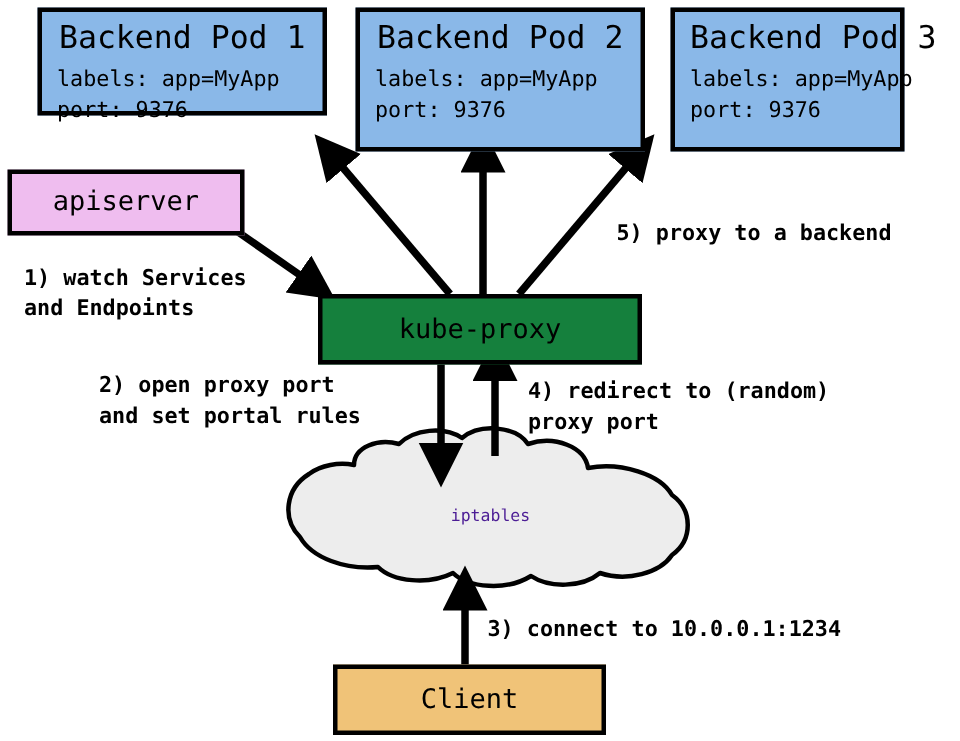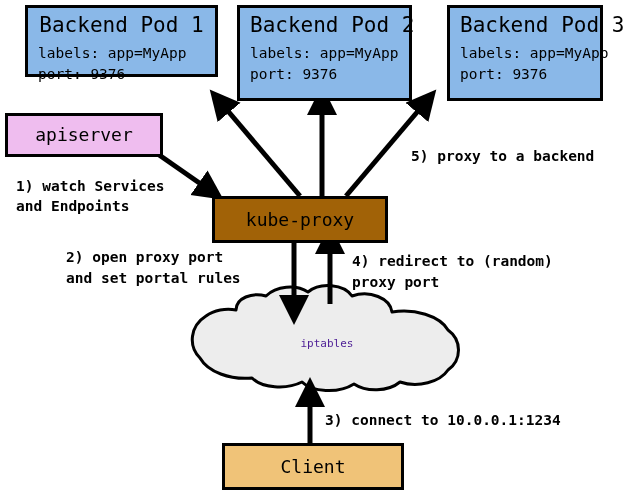--- a/index.html
+++ b/index.html
@@ -125,37 +125,37 @@
 
     <line x1="310" y1="443" x2="310" y2="396" stroke="#000000" stroke-width="5" marker-end="url(#ah)"></line>
   </svg>
 
   <div class="box pod-box" style="left:25px; top:5px; width:193px; height:72px; background:#8ab8e8;">
     <div class="pod-title">Backend Pod 1</div>
     <div class="pod-line" style="margin-top:5px;">labels: app=MyApp</div>
     <div class="pod-line">port: 9376</div>
   </div>
 
-  <div class="box pod-box" style="left:237px; top:5px; width:175px; height:96px; background:#8ab8e8;">
+  <div class="box pod-box" style="left:237px; top:5px; width:193px; height:96px; background:#8ab8e8;">
     <div class="pod-title">Backend Pod 2</div>
     <div class="pod-line" style="margin-top:5px;">labels: app=MyApp</div>
     <div class="pod-line">port: 9376</div>
   </div>
 
   <div class="box pod-box" style="left:447px; top:5px; width:156px; height:96px; background:#8ab8e8;">
     <div class="pod-title">Backend Pod 3</div>
     <div class="pod-line" style="margin-top:5px;">labels: app=MyApp</div>
     <div class="pod-line">port: 9376</div>
   </div>
 
   <div class="box" style="left:5px; top:113px; width:158px; height:44px; background:#efbdef;">
     <div class="plain-title">apiserver</div>
   </div>
 
-  <div class="box" style="left:212px; top:196px; width:176px; height:47px; background:#a16207;">
+  <div class="box" style="left:212px; top:196px; width:216px; height:47px; background:#15803d;">
     <div class="plain-title">kube-proxy</div>
   </div>
 
   <div class="box" style="left:222px; top:443px; width:182px; height:47px; background:#f0c378;">
     <div class="plain-title">Client</div>
   </div>
 
   <div class="step-label" style="left:16px; top:176px;">1) watch Services</div>
   <div class="step-label" style="left:16px; top:196px;">and Endpoints</div>
 

